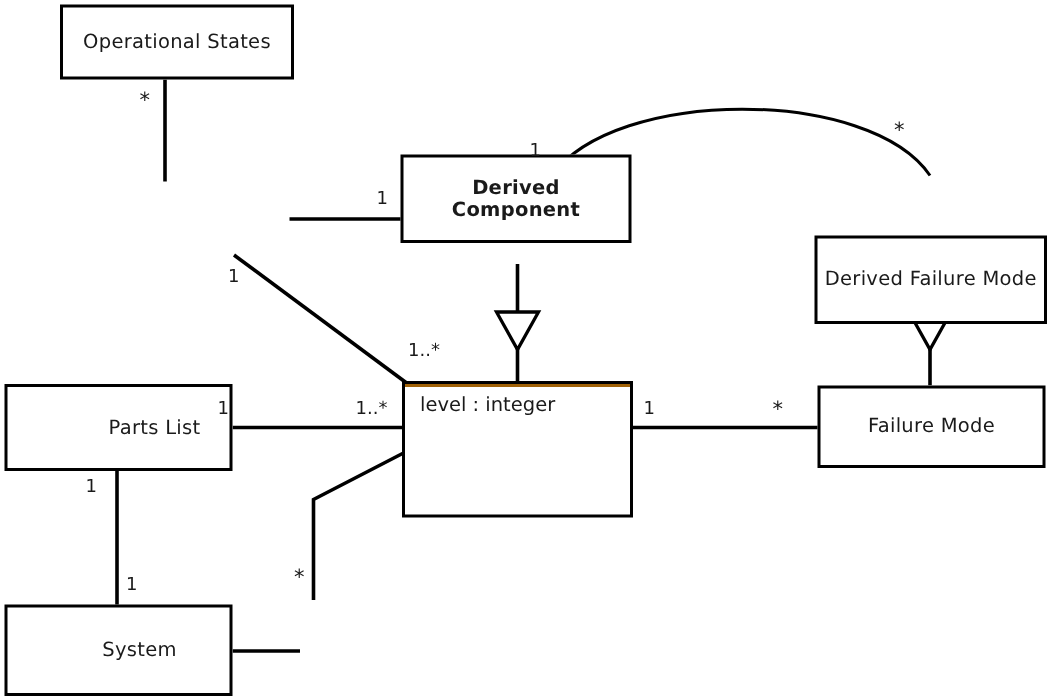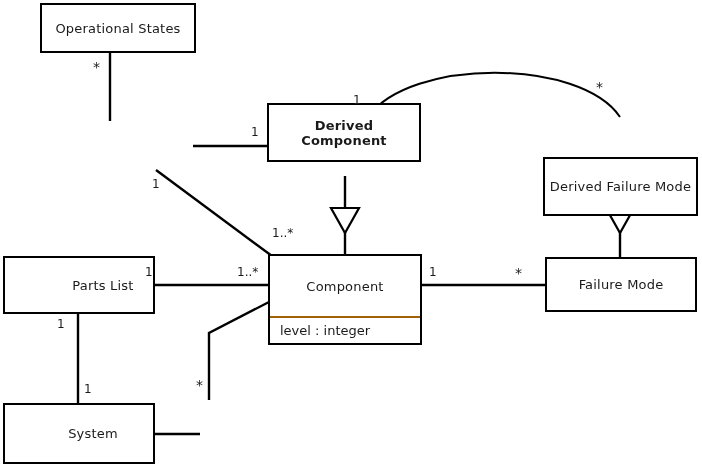--- a/index.html
+++ b/index.html
@@ -109,21 +109,20 @@
 
   <div class="uml-class" style="left:543px; top:117px; width:155px; height:59px;margin-top:40px;">
     <div class="uml-name-compartment">Derived Failure Mode</div>
   </div>
 
   <div class="uml-class" style="left:3px; top:256px; width:152px; height:58px;padding-left:48px;">
     <div class="uml-name-compartment">Parts List</div>
   </div>
 
   <div class="uml-class" style="left:268px; top:254px; width:154px; height:91px;">
-    <div class="uml-name-compartment">Component</div>
     <div class="uml-attr-compartment">level : integer</div>
   </div>
 
   <div class="uml-class" style="left:545px; top:257px; width:152px; height:55px;align-items:center;">
     <div class="uml-name-compartment">Failure Mode</div>
   </div>
 
   <div class="uml-class" style="left:3px; top:403px; width:152px; height:61px;padding-left:28px;">
     <div class="uml-name-compartment">System</div>
   </div>

